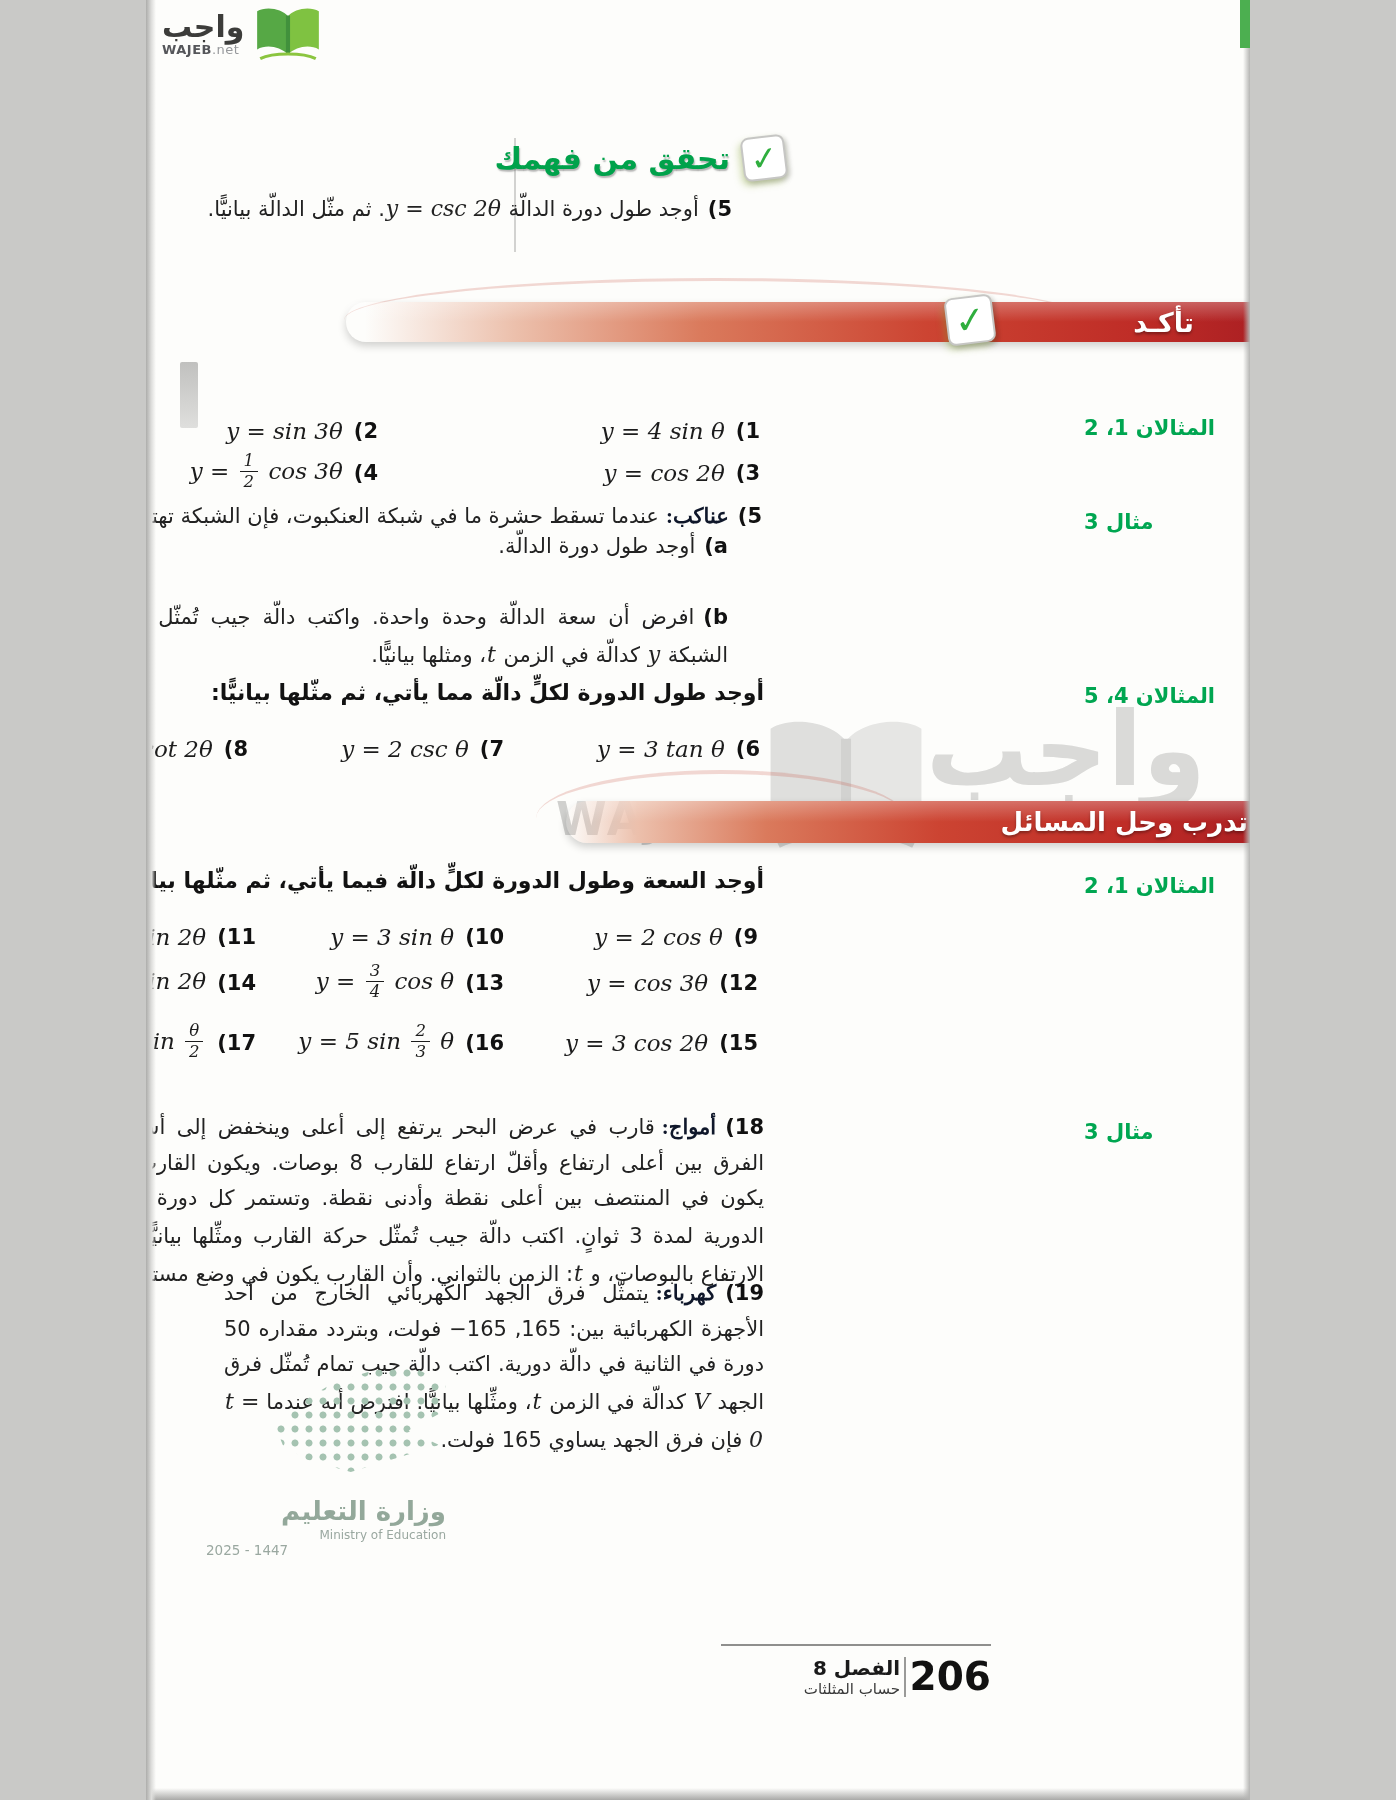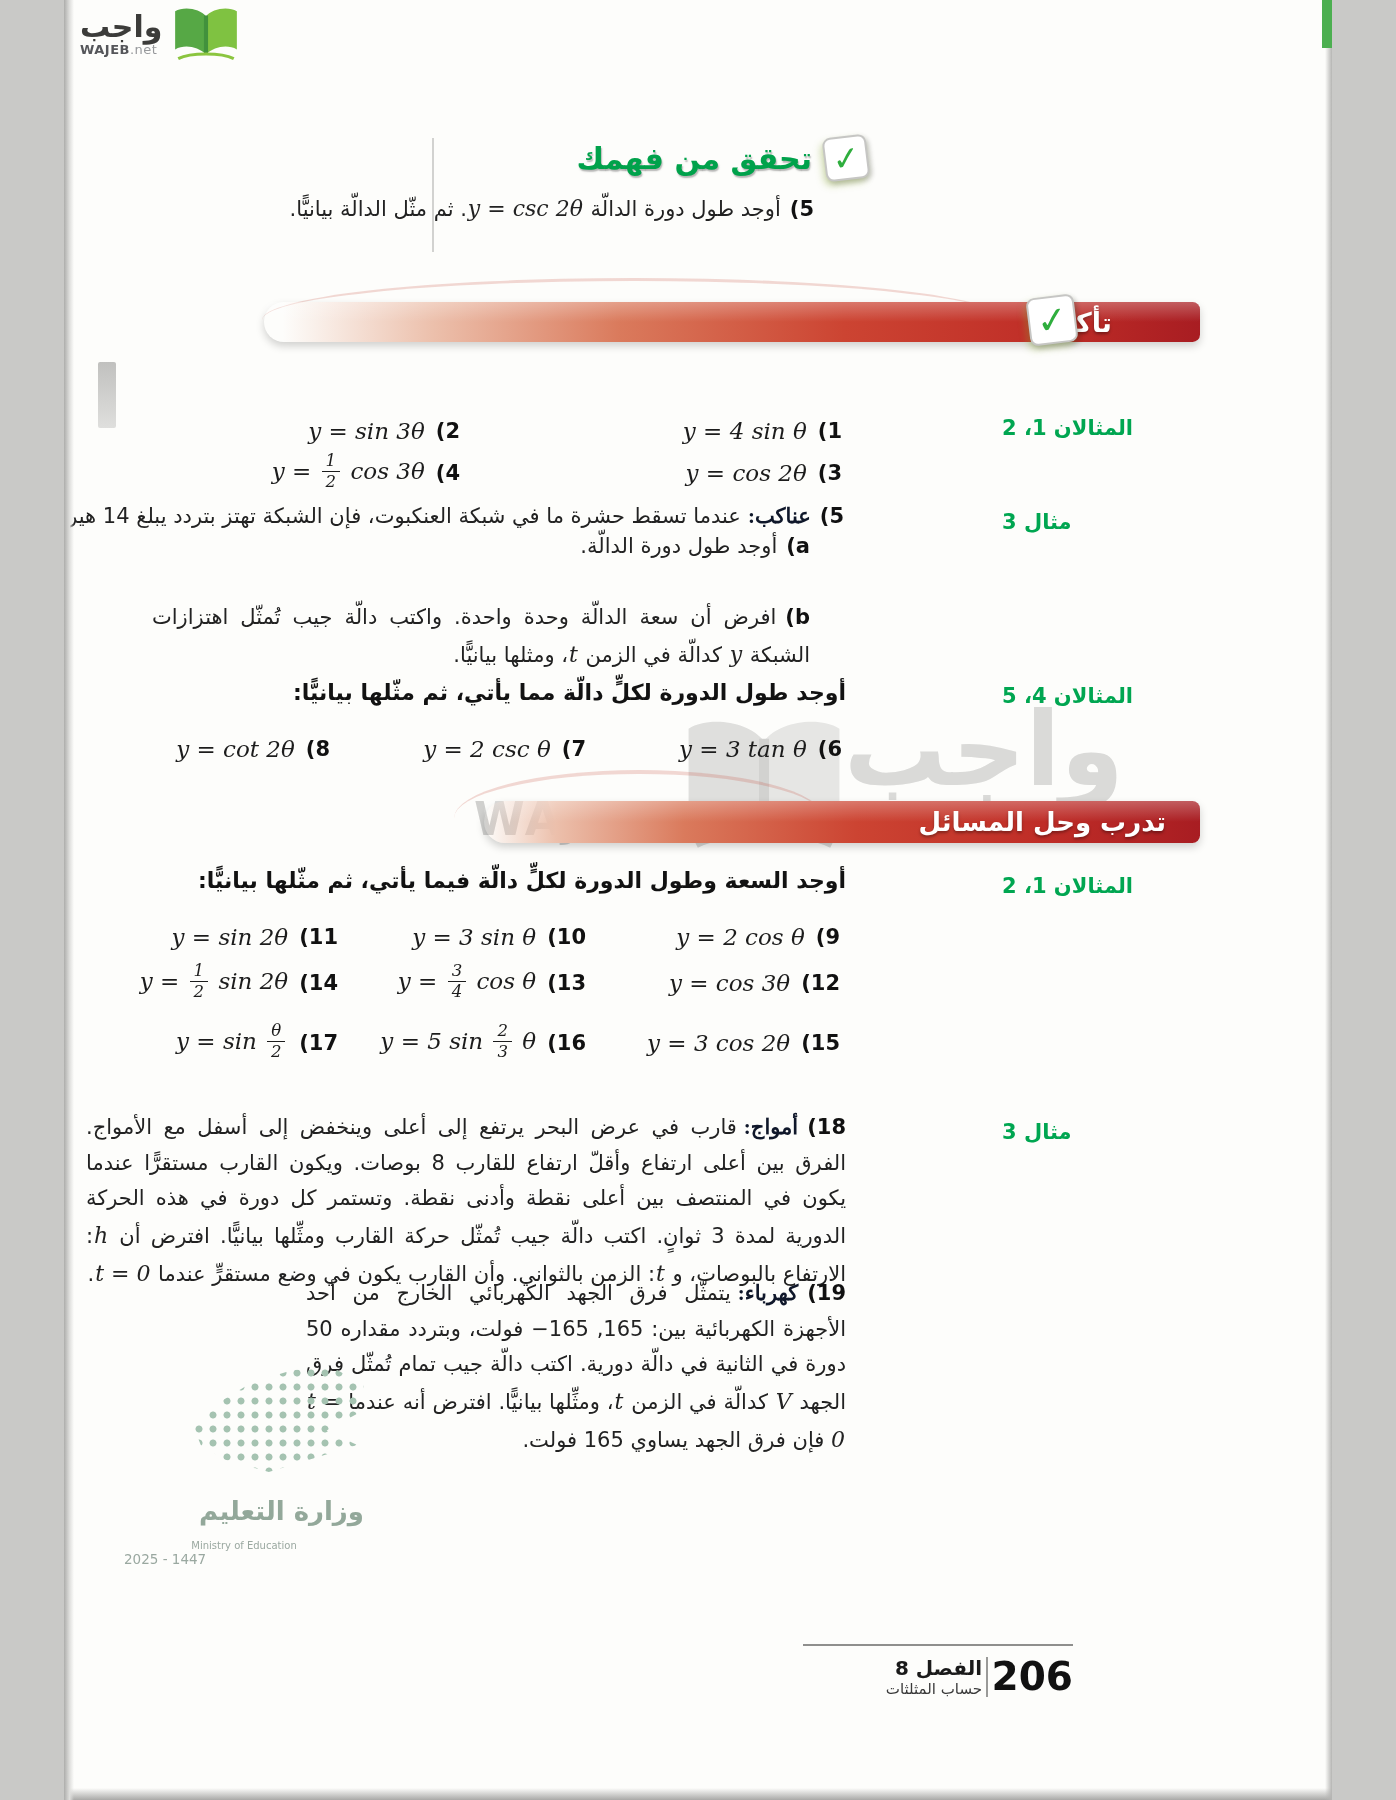--- a/index.html
+++ b/index.html
@@ -1,17 +1,17 @@
 <!DOCTYPE html>
 <html lang="ar"><head>
 <meta charset="utf-8">
 <style>
   *{box-sizing:border-box;margin:0;padding:0;}
   body{background:#c9c9c7;font-family:"DejaVu Sans",sans-serif;}
-  .page{position:relative;width:1268px;height:1800px;background:#fdfdfb;overflow:hidden;direction:rtl;color:#222;margin:0 auto;}
+  .page{position:relative;width:1104px;height:1800px;background:#fdfdfb;overflow:hidden;direction:rtl;color:#222;margin:0 auto;}
 
   
   .edge-left{position:absolute;z-index:9;left:0;top:0;width:10px;height:100%;background:linear-gradient(to right,#adadab,#dededc 55%,rgba(253,253,251,0));}
   .edge-right{position:absolute;z-index:9;right:0;top:0;width:7px;height:100%;background:linear-gradient(to left,#b5b5b3,rgba(253,253,251,0));}
   .edge-bottom{position:absolute;z-index:8;left:0;bottom:0;width:100%;height:12px;background:linear-gradient(to top,#a9a9a7,rgba(253,253,251,0));}
   .green-strip{position:absolute;z-index:10;right:0;top:0;width:10px;height:48px;background:#4caf50;}
   .left-streak{position:absolute;z-index:9;left:34px;top:362px;width:18px;height:66px;background:linear-gradient(to bottom,#8f8f8d,#c6c6c4);opacity:.55;border-radius:2px;}
 
   
   .wajeb-logo{position:absolute;z-index:6;left:16px;top:6px;display:flex;direction:ltr;align-items:center;gap:8px;}
@@ -69,21 +69,21 @@
   .wm-ar{top:694px;left:780px;font-size:102px;font-weight:bold;color:#d4d4d2;line-height:1.1;}
   .wm-book{top:706px;left:612px;width:176px;height:156px;}
   .wm-en{top:792px;left:410px;font-size:46px;letter-spacing:2px;direction:ltr;}
   .wm-en-b{font-weight:bold;color:#c9c9c7;}
   .wm-en-s{color:#d8d8d6;}
 
   
   .ministry{position:absolute;z-index:5;left:60px;top:1368px;width:240px;}
   .ministry-dots{width:170px;height:104px;background-image:radial-gradient(circle at 5px 5px,#a5c3b1 3.1px,rgba(0,0,0,0) 3.9px);background-size:14px 14px;clip-path:polygon(0 58%,14% 34%,34% 14%,58% 2%,82% 0,100% 16%,96% 44%,78% 60%,96% 74%,72% 86%,44% 100%,18% 88%,4% 74%);}
   .ministry-ar{margin-top:24px;font-size:26px;font-weight:bold;color:#93a89a;direction:rtl;text-align:right;}
-  .ministry-en{font-size:10px;color:#9aa8a0;direction:ltr;text-align:center;margin-top:14px;}
+  .ministry-en{font-size:12px;color:#9aa8a0;direction:ltr;text-align:right;margin-top:2px;}
   .ministry-years{font-size:13.5px;color:#9aa8a0;direction:ltr;text-align:left;}
 
   
   .footer-rule{position:absolute;z-index:5;top:1644px;right:259px;width:270px;height:1.5px;background:#8f8f8d;}
   .footer{position:absolute;z-index:5;top:1654px;right:259px;display:flex;direction:ltr;align-items:center;gap:4px;}
   .footer-ch{text-align:right;}
   .footer-ch-title{font-size:20px;font-weight:bold;color:#1a1a1a;line-height:1.2;}
   .footer-ch-sub{font-size:15px;color:#3a3a3a;}
   .footer-div{width:1.5px;height:40px;background:#9a9a98;}
   .footer-page{font-size:39px;font-weight:bold;color:#111;}

